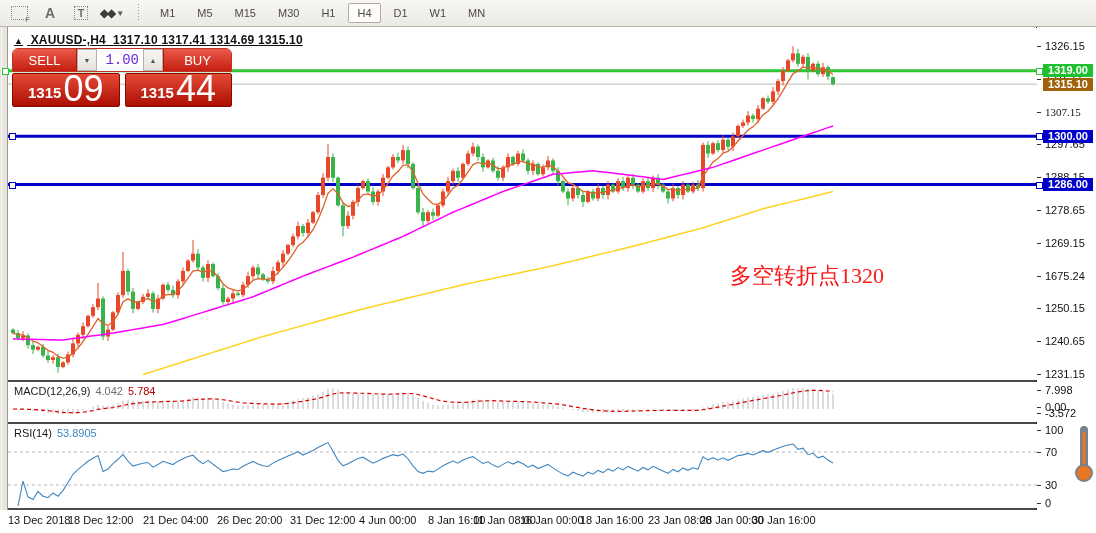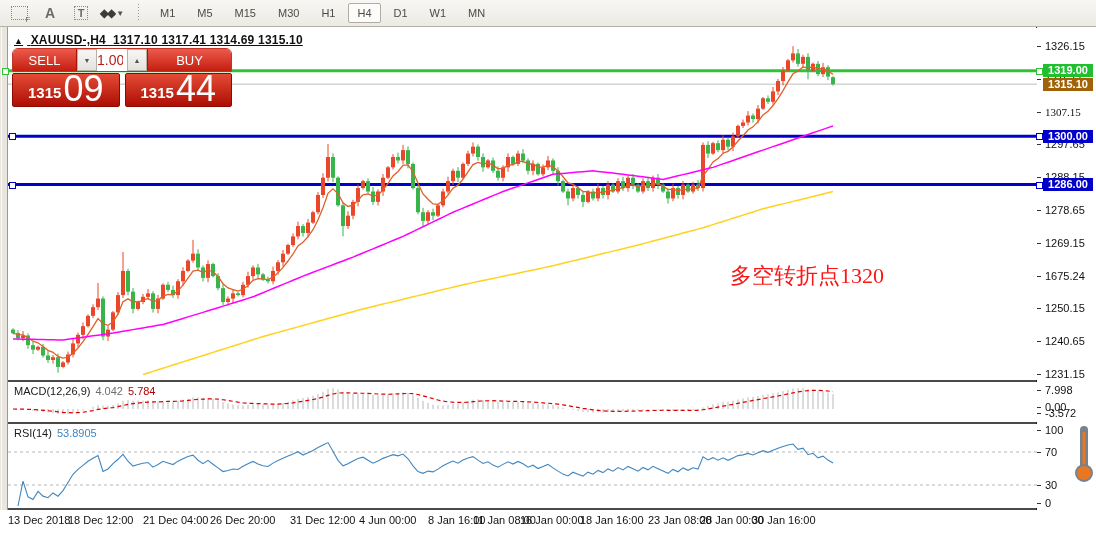--- a/index.html
+++ b/index.html
@@ -55,22 +55,22 @@
 
   
   #quote { position:absolute; left:12px; top:48px; width:220px; }
   #quote-row { display:flex; height:24px; border:1px solid #c03327; background:#fff; border-radius:6px 6px 0 0; }
   .q-btn { color:#fff; font-size:13px; display:flex; align-items:center; justify-content:center;
            background:linear-gradient(#ec5a4a,#c41e10); }
   #sell-btn { width:64px; border-radius:5px 0 0 0; border-right:1px solid #a81308; }
   #buy-btn  { flex:1; border-radius:0 5px 0 0; border-left:1px solid #a81308; }
   .q-step { width:20px; background:linear-gradient(#f7f6f4,#e4e2dd); border:1px solid #b5b2aa;
             font-size:7px; color:#55534e; display:flex; align-items:center; justify-content:center; }
-  #vol-input { width:30px; border:none; outline:none; font-size:14px; text-align:right;
-               padding-right:4px; color:#b91c1c; font-family:Liberation Sans, sans-serif; }
+  #vol-input { width:46px; border:none; outline:none; font-size:14px; text-align:right;
+               padding-right:4px; color:#6d28d9; font-family:Liberation Mono, monospace; }
   #quote-prices { display:flex; margin-top:1px; gap:5px; }
   .price-box { flex:1; height:34px; background:linear-gradient(#e44b36,#ad0e03);
                border:1px solid #8c0a04; border-radius:2px; color:#fff;
                display:flex; align-items:flex-end; justify-content:center; padding-bottom:2px; }
   .price-small { font-size:15px; font-weight:bold; margin-bottom:3px; }
   .price-big { font-size:36px; font-weight:400; line-height:30px; margin-left:2px; }
 
   
   #price-axis { position:absolute; left:1037px; top:27px; width:59px; height:483px; background:#fff; }
   .ax-tick { position:absolute; left:0; width:59px; height:12px; }
@@ -759,21 +759,21 @@
       <div class="line-handle" style="left: -1px; top: 106.285px; border: 1px solid rgb(0, 0, 200);"></div>
       <div class="ax-badge" style="top: 151.122px; background: rgb(0, 0, 200);">1286.00</div>
       <div class="line-handle" style="left: -1px; top: 154.622px; border: 1px solid rgb(0, 0, 200);"></div>
       <div class="ax-badge" style="top: 50.6512px; background: #a16207;">1315.10</div>
     </div>
 
   <div id="time-axis">
       <div class="t-label" style="left: 8px;">13 Dec 2018</div>
       <div class="t-label" style="left: 68px;">18 Dec 12:00</div>
       <div class="t-label" style="left: 143px;">21 Dec 04:00</div>
-      <div class="t-label" style="left: 210px; text-align: right;">26 Dec 20:00</div>
+      <div class="t-label" style="left: 217px; text-align: right;">26 Dec 20:00</div>
       <div class="t-label" style="left: 290px;">31 Dec 12:00</div>
       <div class="t-label" style="left: 359px;">4 Jun 00:00</div>
       <div class="t-label" style="left: 428px;">8 Jan 16:00</div>
       <div class="t-label" style="left: 473px;">11 Jan 08:00</div>
       <div class="t-label" style="left: 520px;">16 Jan 00:00</div>
       <div class="t-label" style="left: 580px;">18 Jan 16:00</div>
       <div class="t-label" style="left: 648px;">23 Jan 08:00</div>
       <div class="t-label" style="left: 700px;">28 Jan 00:00</div>
       <div class="t-label" style="left: 752px;">30 Jan 16:00</div>
     </div>

